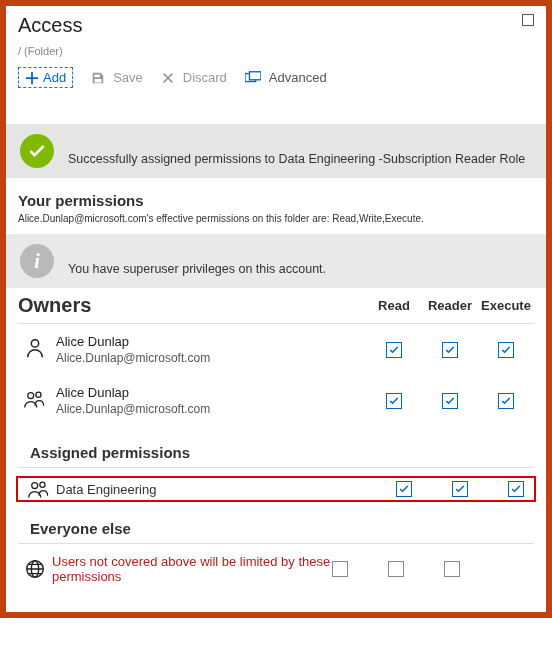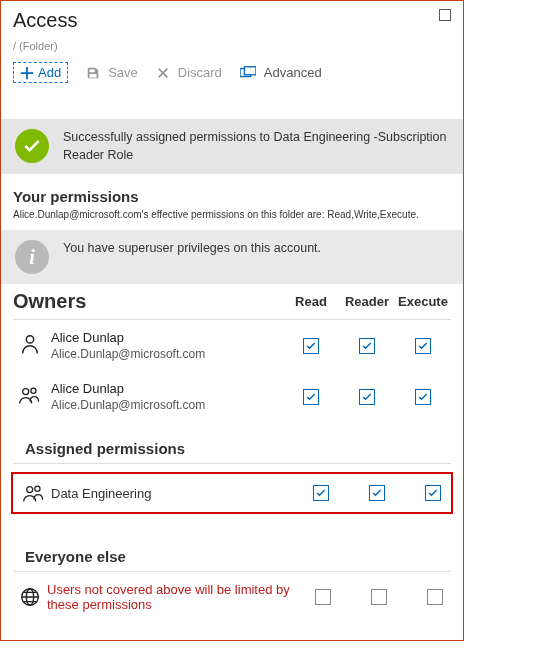--- a/index.html
+++ b/index.html
@@ -4,22 +4,22 @@
 <style>
   * { box-sizing: border-box; margin: 0; padding: 0; }
   body {
     font-family: "Segoe UI", Arial, sans-serif;
     font-size: 13px;
     color: #323130;
     background: #fff;
     width: 552px;
   }
   .panel {
-    border: 1px solid #c2410c;
-    width: 464px;
+    border: 6px solid #c2410c;
+    width: 552px;
   }
   .header {
     padding: 8px 12px 4px 12px;
     position: relative;
   }
   .header h1 {
     font-size: 20px;
     font-weight: 400;
     color: #222;
   }
@@ -56,21 +56,21 @@
     align-items: center;
     gap: 8px;
     color: #999;
     cursor: default;
   }
   .tbtn.adv { color: #555; cursor: pointer; }
   .tbtn.adv svg { color: #0067b8; }
   .gap { height: 28px; }
   .banner {
     display: flex;
-    align-items: flex-start;
+    align-items: flex-end;
     gap: 14px;
     background: #e5e5e5;
     padding: 10px 14px;
   }
   .banner.info {
     background: #e9e9e9;
   }
   .circ {
     width: 34px; height: 34px; border-radius: 50%;
     display: flex; align-items: center; justify-content: center;
@@ -133,22 +133,22 @@
   .row {
     display: flex;
     align-items: center;
     padding: 10px 12px;
   }
   .row .ic { width: 34px; flex: 0 0 34px; display:flex; justify-content:center; }
   .row .lab { flex: 1; font-size: 13px; }
   .row .cks { display:flex; gap: 40px; padding-right: 8px; }
   .hlrow {
     border: 2px solid #d40000;
-    margin: 8px 10px 16px 10px;
-    padding: 8px 2px;
+    margin: 8px 10px 0 10px;
+    padding: 0 2px;
   }
   .hlrow .row { padding: 0 0 0 2px; }
   .ev-desc { font-size: 12.5px; color: #b91c1c; max-width: 280px; }
   .pad-bottom { height: 18px; }
 </style>
 </head>
 <body>
 
 <div class="panel">
 

